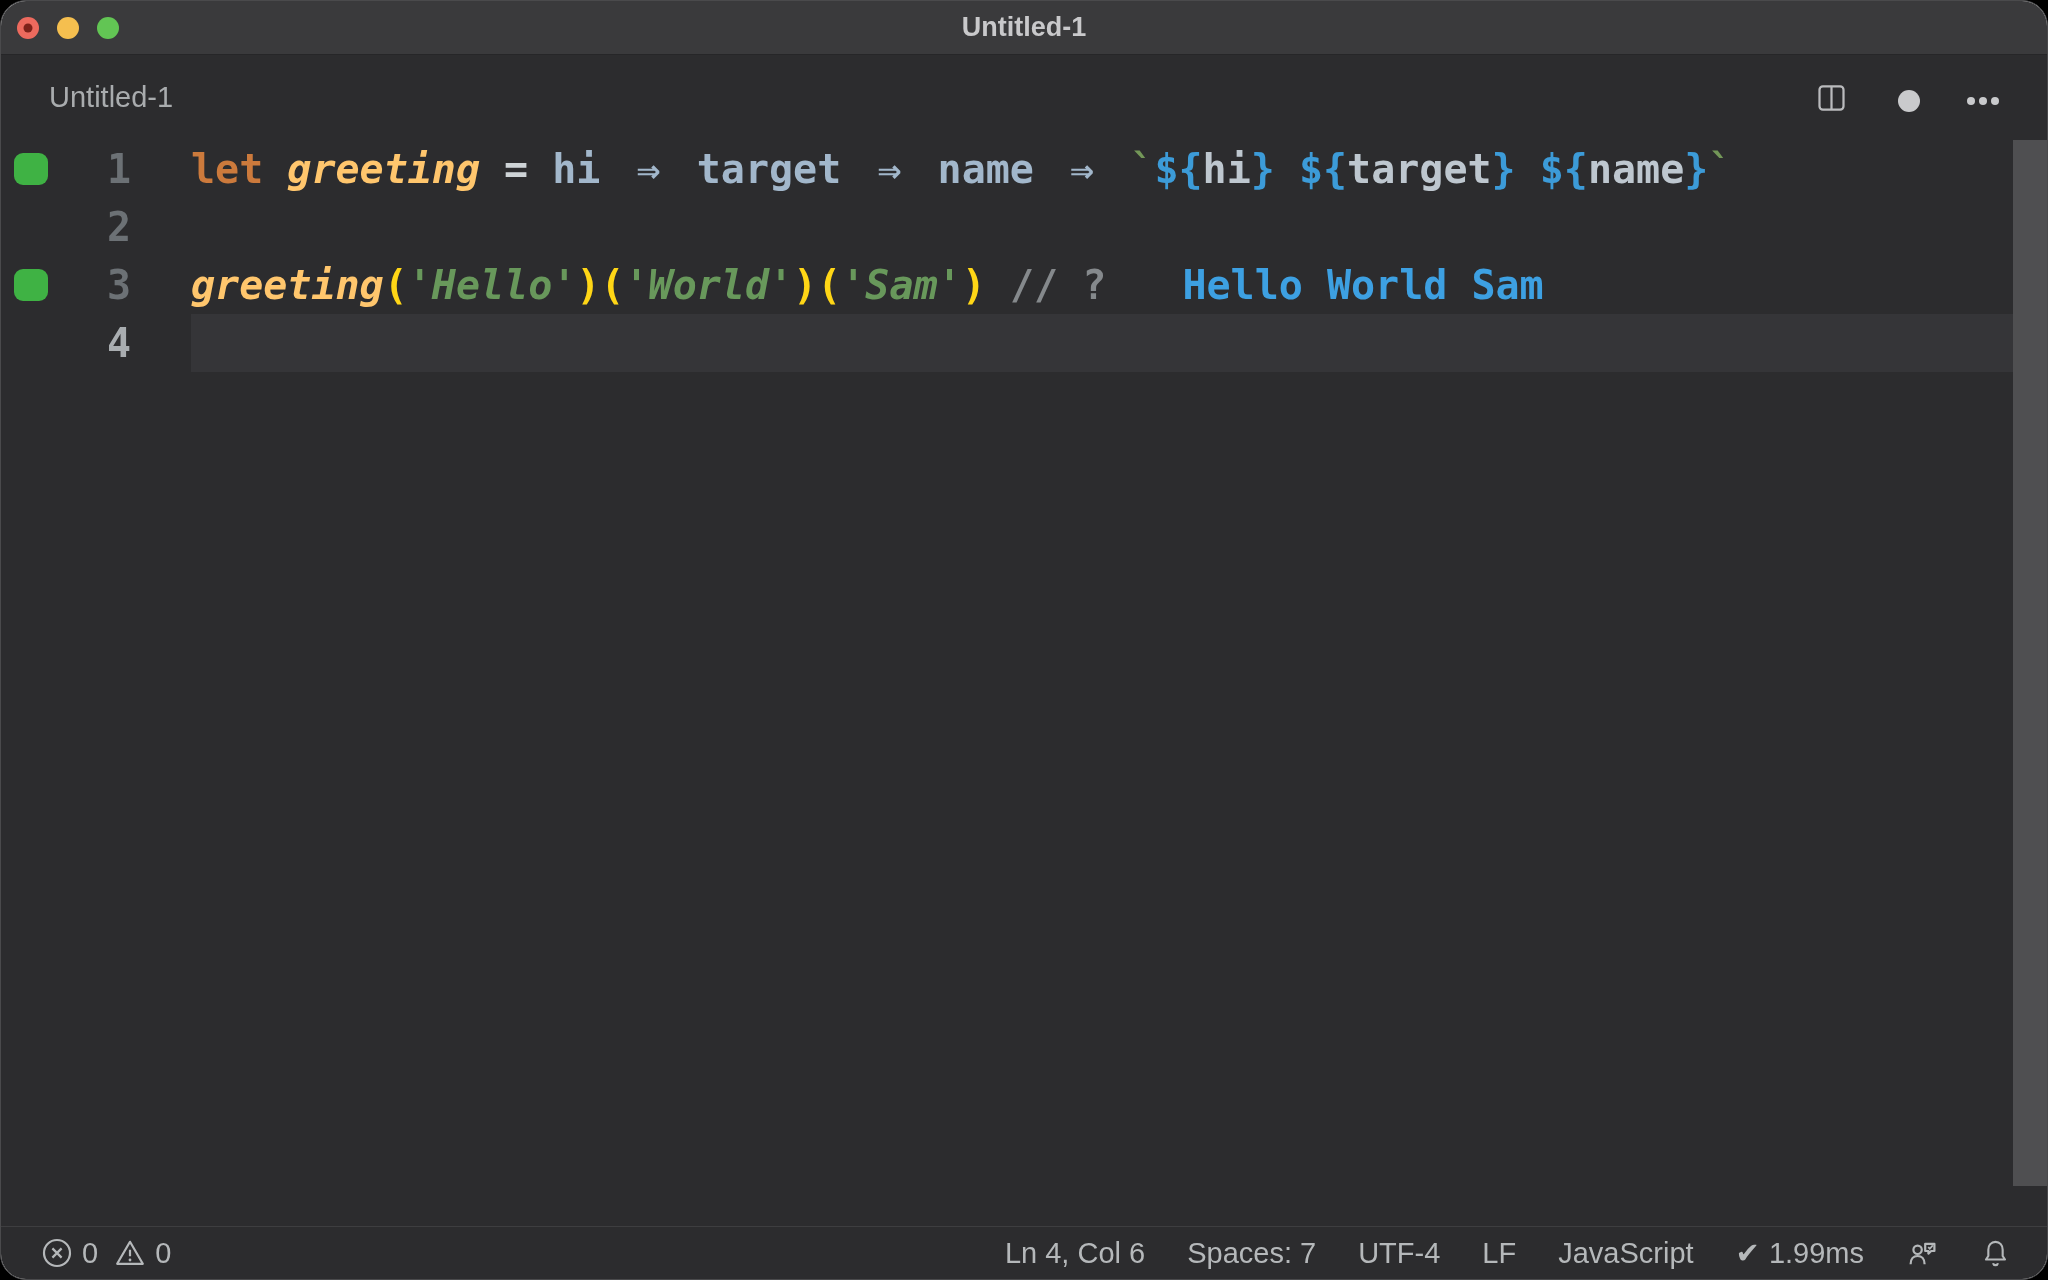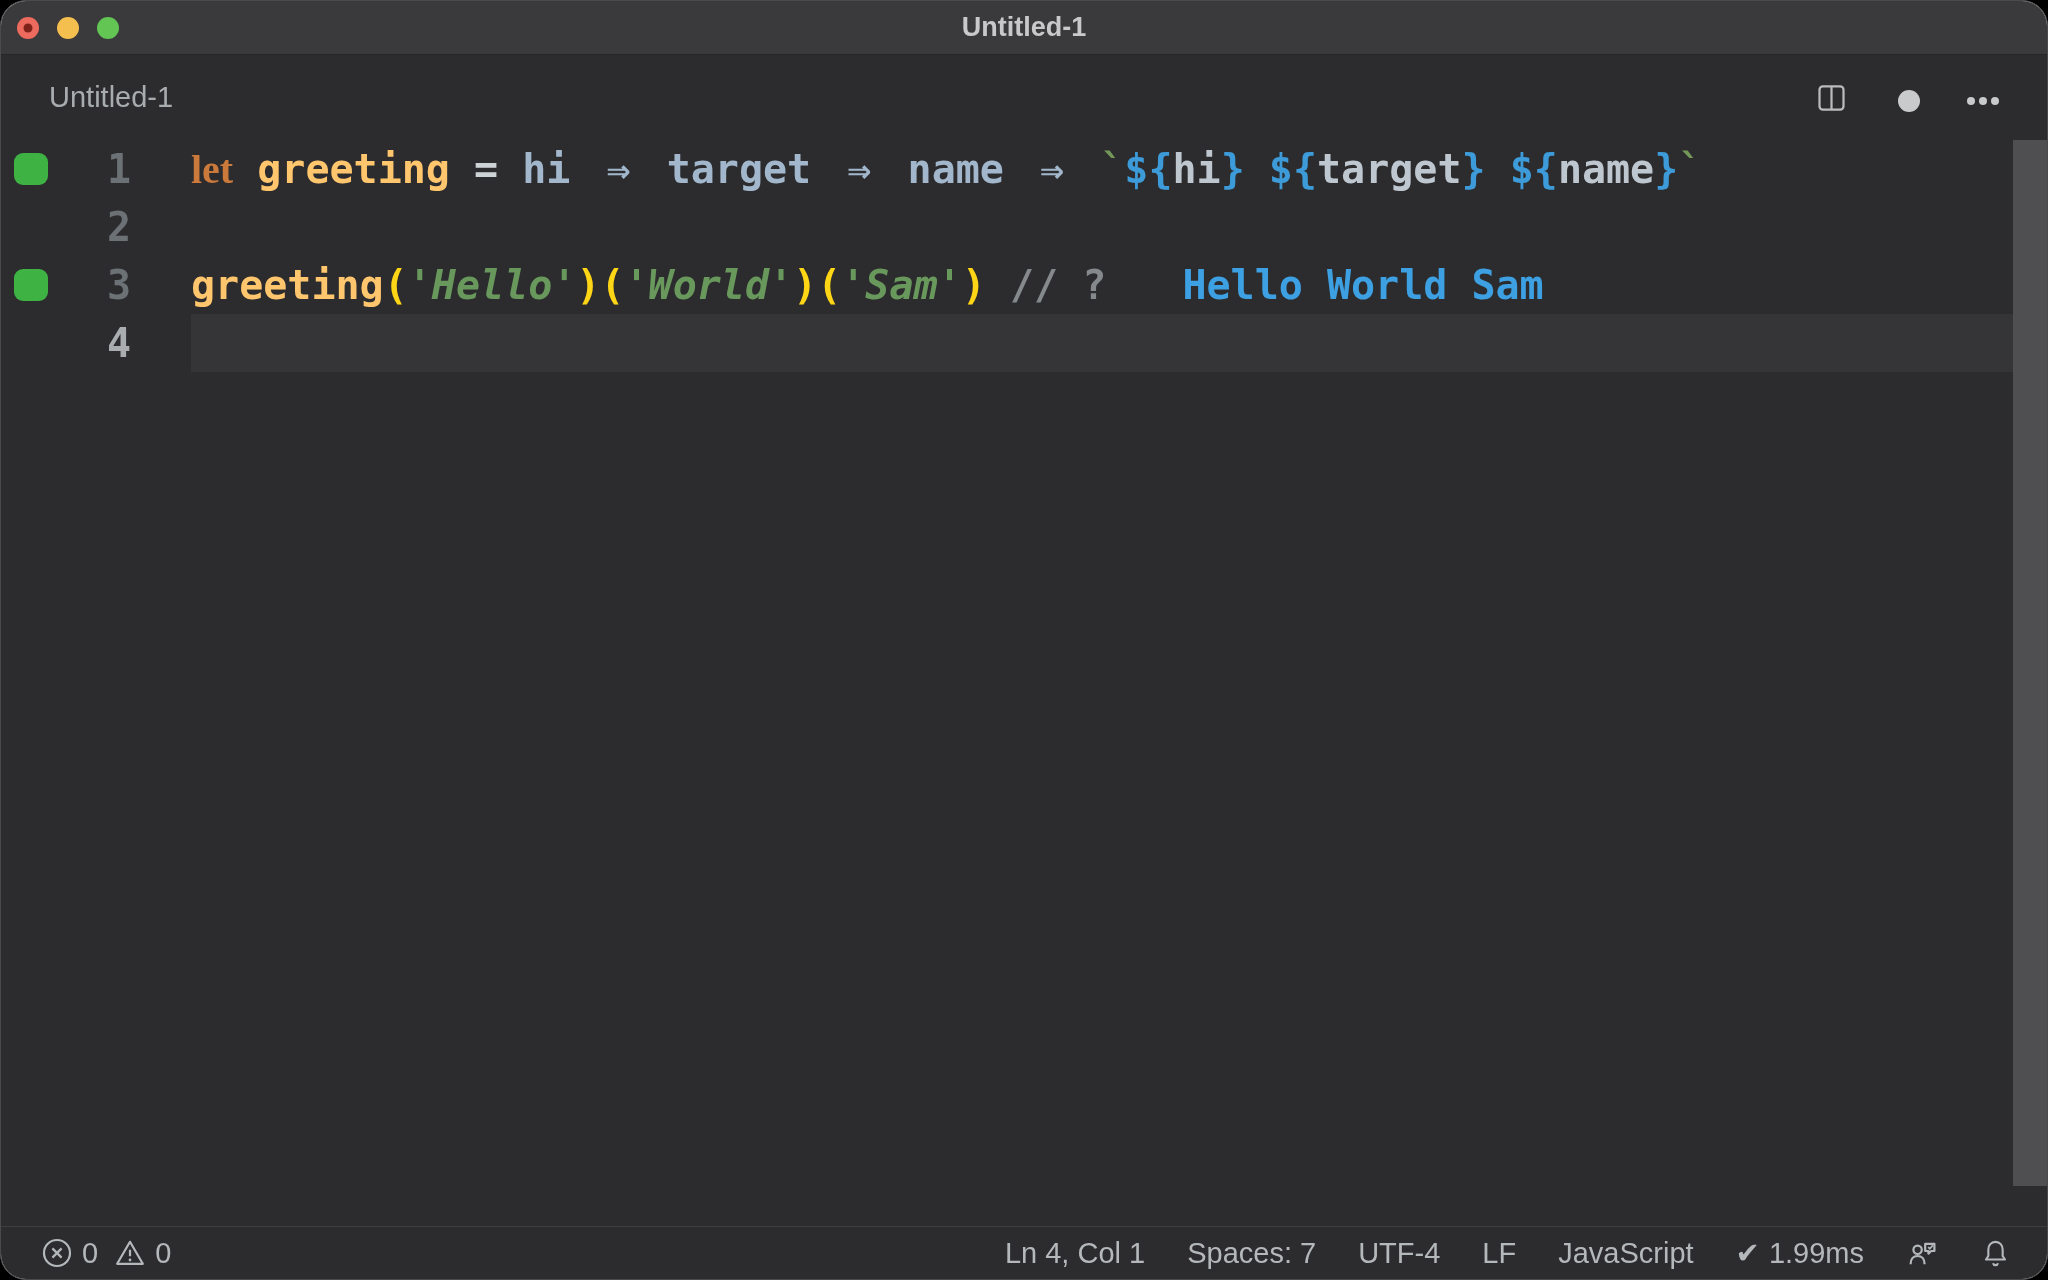--- a/index.html
+++ b/index.html
@@ -34,21 +34,21 @@
   .lines{position:absolute;inset:0;padding-top:1px;}
   .line{position:relative;height:58px;display:flex;align-items:center;}
   .cov{position:absolute;left:13px;top:50%;transform:translateY(-50%);
        width:34px;height:32px;border-radius:9px;background:#3fb244;}
   .lnum{width:130px;text-align:right;flex:none;
         font:700 40px/58px "DejaVu Sans Mono",monospace;color:#6c7175;}
   .line.active .lnum{color:#a9adb0;}
   .lcontent{flex:1;margin-left:60px;margin-right:34px;height:58px;
             font:700 40px/58px "DejaVu Sans Mono",monospace;white-space:pre;}
   .line.active .lcontent{background:#353538;}
-  .tok-kw{color:#cc7a3c;font-family:Liberation Serif, serif;}  .tok-fn{color:#ffc66d;}  .tok-op{color:#ced3d6;}
+  .tok-kw{color:#cc7a3c;}  .tok-fn{color:#ffc66d;font-style:italic;}  .tok-op{color:#ced3d6;}
   .tok-pa{color:#a2b7cb;}  .tok-ts{color:#739758;}  .tok-te{color:#3c9bd8;}
   .tok-tv{color:#bec7cf;}  .tok-pr{color:#ffd616;}  .tok-st{color:#68985b;font-style:italic;}
   .tok-cm{color:#85898c;}  .tok-out{color:#3da0e2;margin-left:28px;} .tok-pl{color:#ced3d6;}
   .tok-arrow{display:inline-block;width:2ch;text-align:center;}
   .scroll-thumb{position:absolute;right:0;top:1px;width:34px;height:1046px;background:#4f4f51;}
 
   
   .statusbar{position:absolute;bottom:0;left:0;right:0;height:53px;background:#2c2c2e;
              border-top:1px solid #3e3e40;display:flex;align-items:center;
              padding:0 36px 0 40px;box-sizing:border-box;
@@ -132,21 +132,21 @@
               <path d="M8 2.4 L14.4 13.4 H1.6 Z"></path>
               <path d="M8 6.4 V9.6"></path>
               <circle cx="8" cy="11.5" r="0.7" fill="#b5b8ba" stroke="none"></circle>
             </svg>
           </span>
           <span>0</span>
         </div>
       </div>
     <div class="sb-right">
         <div class="sb-item">
-          <span>Ln 4, Col 1</span>
+          <span>Ln 4, Col 6</span>
         </div>
         <div class="sb-item">
           <span>Spaces: 7</span>
         </div>
         <div class="sb-item">
           <span>UTF-4</span>
         </div>
         <div class="sb-item">
           <span>LF</span>
         </div>

